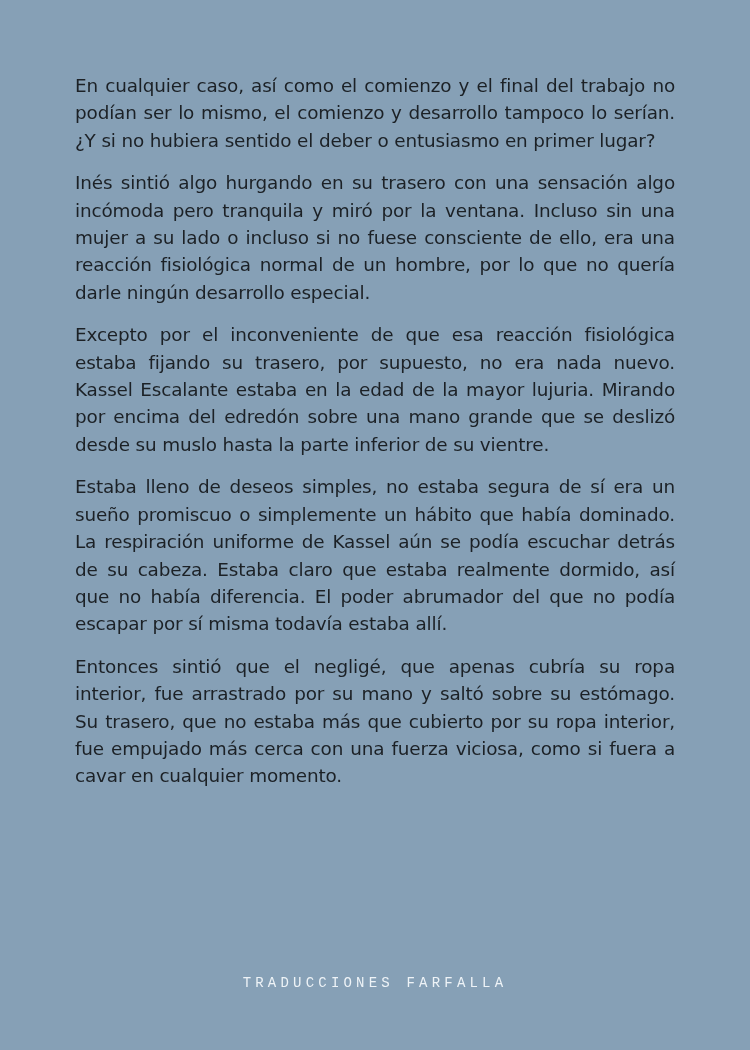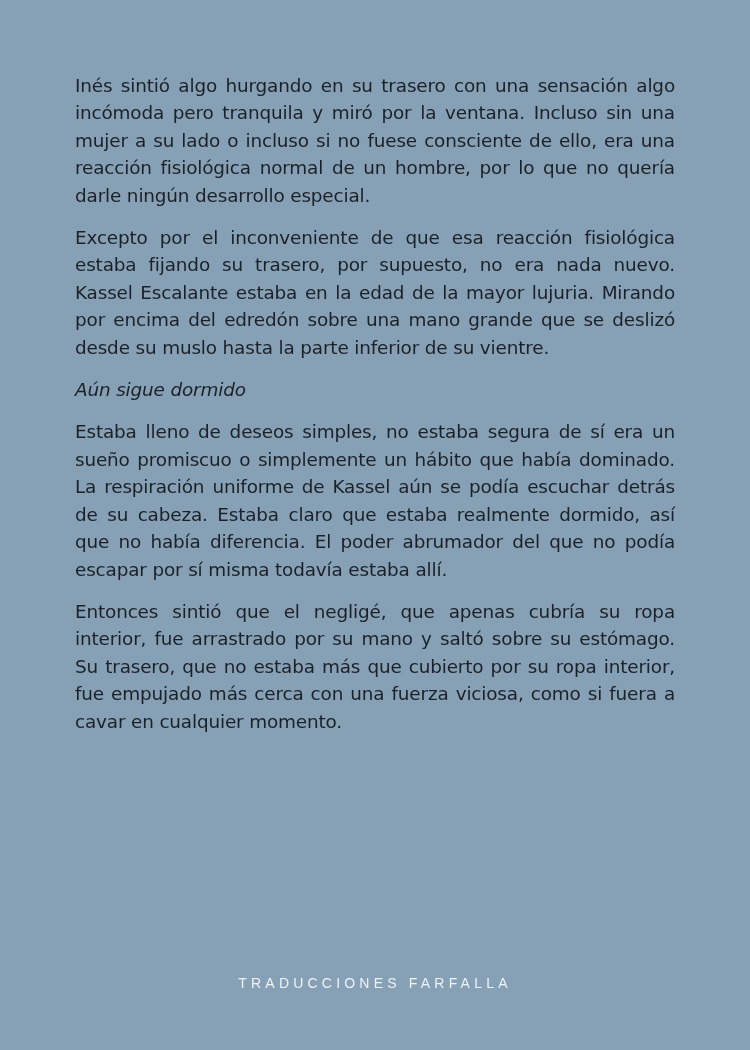--- a/index.html
+++ b/index.html
@@ -31,30 +31,30 @@
     }
     .para.italic {
       font-style: italic;
     }
     .footer {
       position: absolute;
       left: 0;
       width: 750px;
       top: 975px;
       text-align: center;
-      font-family: Liberation Sans, sans-serif;
+      font-family: Liberation Mono, monospace;
       font-size: 14px;
       letter-spacing: 4.2px;
       color: #eef3f7;
     }
   </style>
 </head>
 <body>
 
 <div class="page">
+  <p class="para">En cualquier caso, así como el comienzo y el final del trabajo no podían ser lo mismo, el comienzo y desarrollo tampoco lo serían. ¿Y si no hubiera sentido el deber o entusiasmo en primer lugar?</p>
   <p class="para">Inés sintió algo hurgando en su trasero con una sensación algo incómoda pero tranquila y miró por la ventana. Incluso sin una mujer a su lado o incluso si no fuese consciente de ello, era una reacción fisiológica normal de un hombre, por lo que no quería darle ningún desarrollo especial.</p>
   <p class="para">Excepto por el inconveniente de que esa reacción fisiológica estaba fijando su trasero, por supuesto, no era nada nuevo. Kassel Escalante estaba en la edad de la mayor lujuria. Mirando por encima del edredón sobre una mano grande que se deslizó desde su muslo hasta la parte inferior de su vientre.</p>
-  <p class="para italic">Aún sigue dormido</p>
   <p class="para">Estaba lleno de deseos simples, no estaba segura de sí era un sueño promiscuo o simplemente un hábito que había dominado. La respiración uniforme de Kassel aún se podía escuchar detrás de su cabeza. Estaba claro que estaba realmente dormido, así que no había diferencia. El poder abrumador del que no podía escapar por sí misma todavía estaba allí.</p>
   <p class="para">Entonces sintió que el negligé, que apenas cubría su ropa interior, fue arrastrado por su mano y saltó sobre su estómago. Su trasero, que no estaba más que cubierto por su ropa interior, fue empujado más cerca con una fuerza viciosa, como si fuera a cavar en cualquier momento.</p>
 </div>
 
 <div class="footer">TRADUCCIONES  FARFALLA</div>
 
 </body></html>

